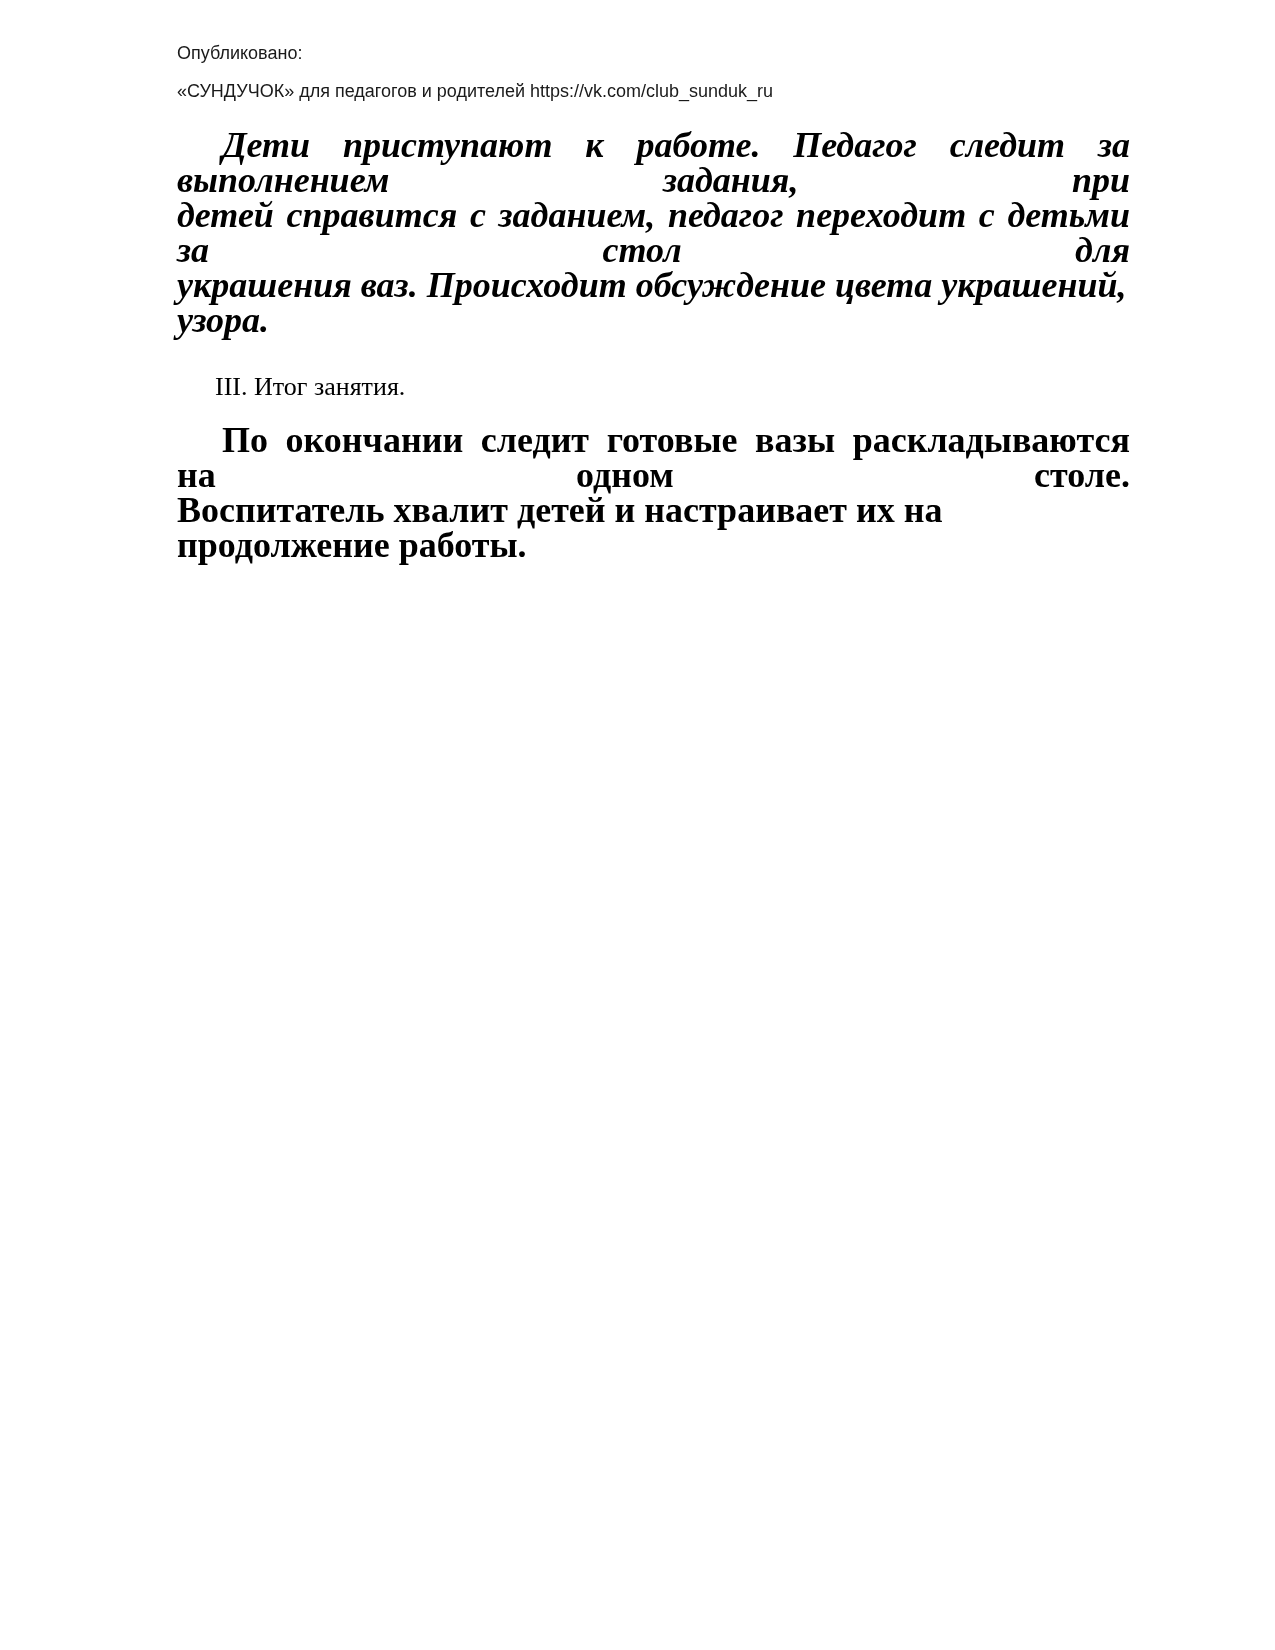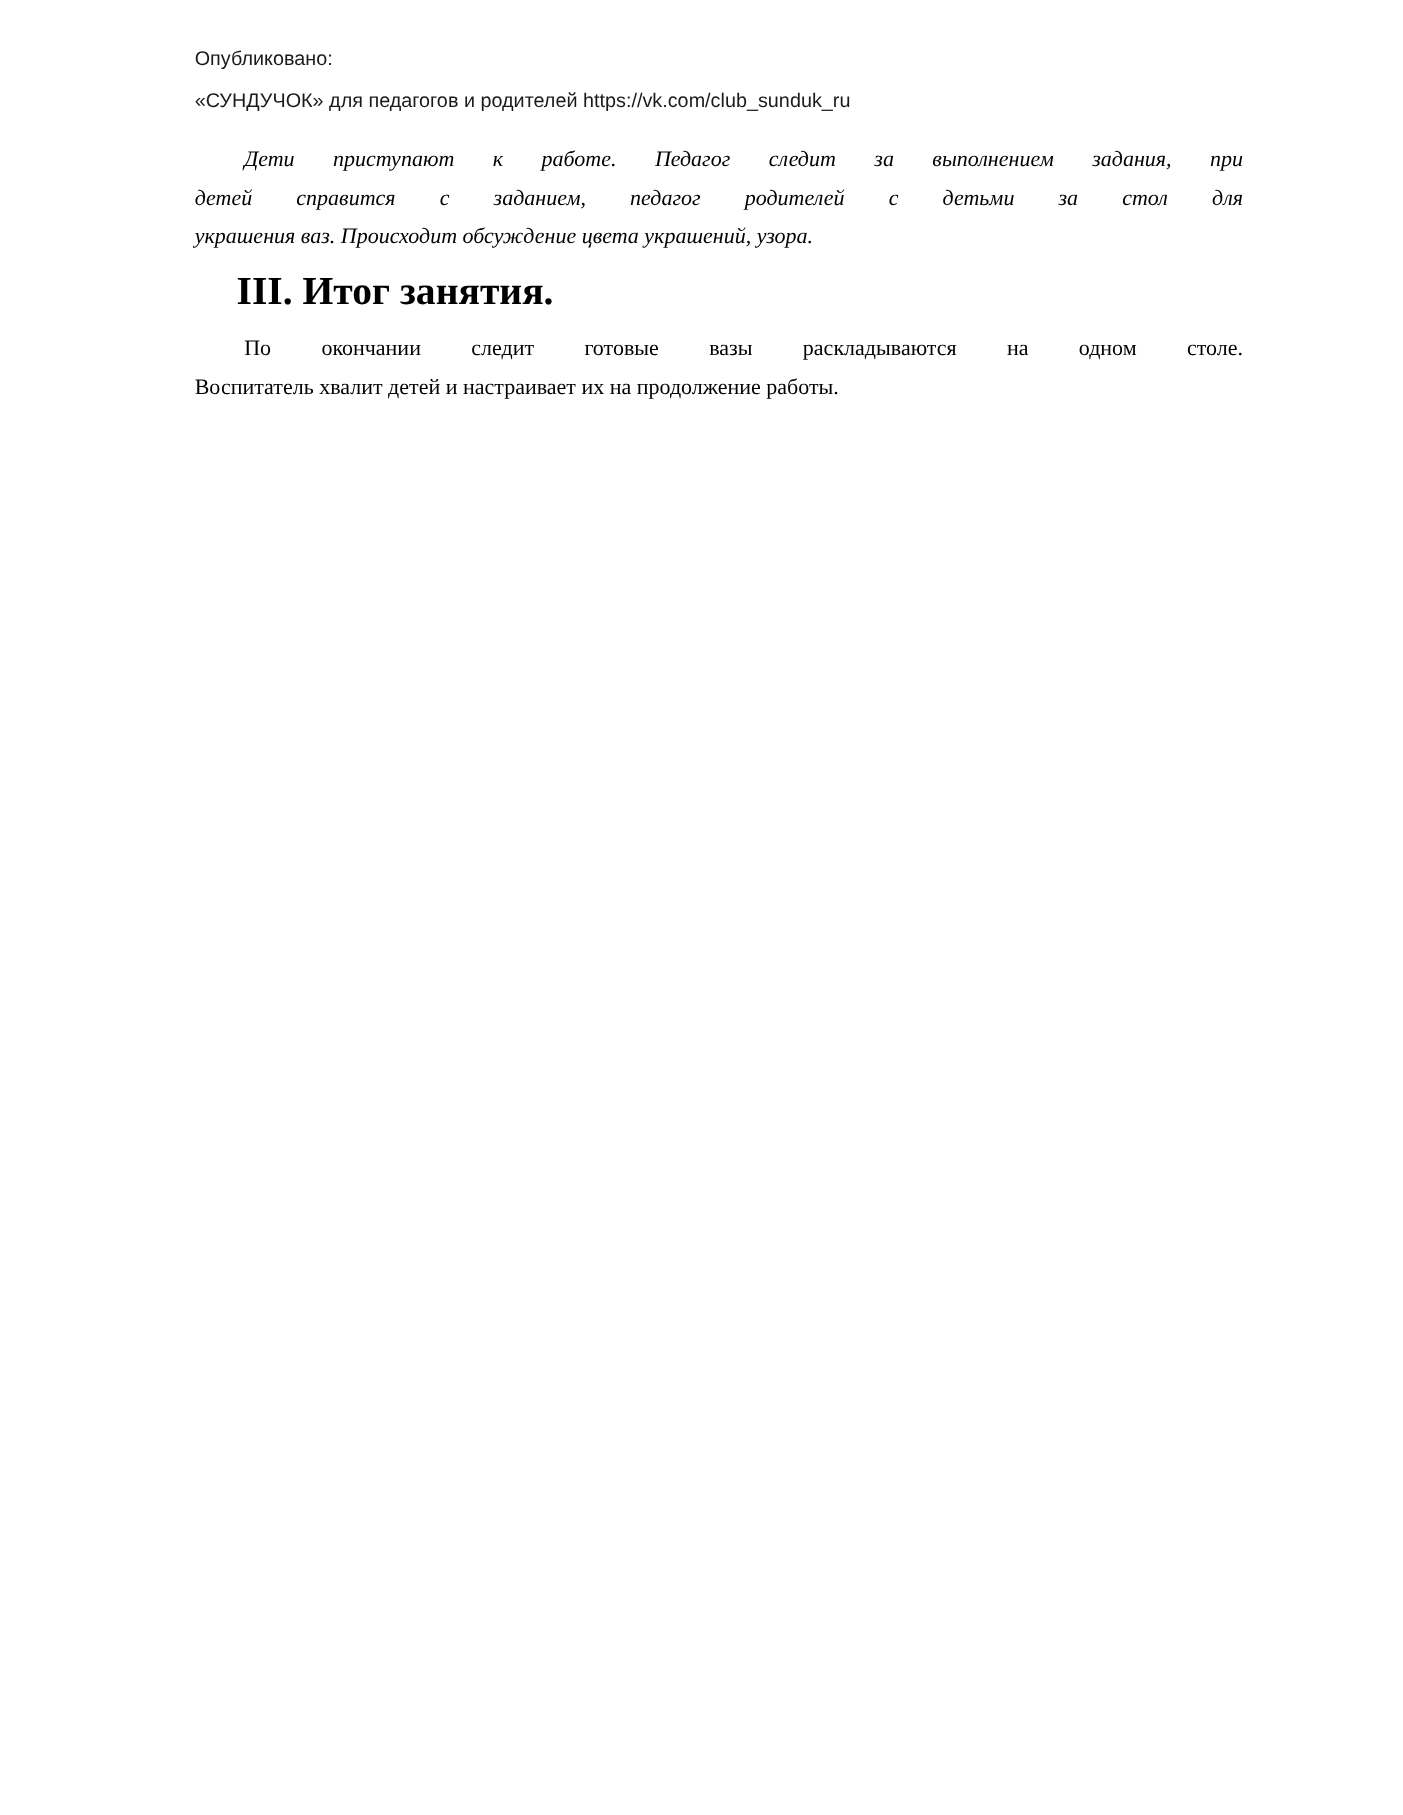--- a/index.html
+++ b/index.html
@@ -23,61 +23,62 @@
   .meta-line {
     font-family: "Liberation Sans", sans-serif;
     font-size: 18px;
     line-height: 23px;
     color: #1a1a1a;
   }
   .meta-source {
     margin-top: 15px;
   }
   .body-para {
-    font-size: 20px;
+    font-size: 36px;
     line-height: 35px;
+    font-weight: bold;
   }
   .para-italic {
     margin-top: 25px;
     font-style: italic;
   }
   .para-plain {
     margin-top: 19px;
   }
   .jline {
     text-align: justify;
     text-align-last: justify;
   }
   .lastline {
     text-align: left;
     text-align-last: left;
   }
   .indent {
     text-indent: 45px;
   }
   .section-heading {
-    margin-top: 14px;
-    font-size: 36px;
+    margin-top: 32px;
+    font-size: 26px;
     line-height: 34px;
-    font-weight: bold;
+    font-weight: normal;
     text-indent: 38px;
   }
 </style>
 </head>
 <body>
 
 <div class="doc-page">
 
   <p class="meta-line">Опубликовано:</p>
 
   <p class="meta-line meta-source">«СУНДУЧОК» для педагогов и родителей https://vk.com/club_sunduk_ru</p>
 
   <div class="body-para para-italic">
     <div class="jline indent">Дети приступают к работе. Педагог следит за выполнением задания, при</div>
-    <div class="jline">детей справится с заданием, педагог родителей с детьми за стол для</div>
+    <div class="jline">детей справится с заданием, педагог переходит с детьми за стол для</div>
     <div class="lastline">украшения ваз. Происходит обсуждение цвета украшений, узора.</div>
   </div>
 
   <h3 class="section-heading">III. Итог занятия.</h3>
 
   <div class="body-para para-plain">
     <div class="jline indent">По окончании следит готовые вазы раскладываются на одном столе.</div>
     <div class="lastline">Воспитатель хвалит детей и настраивает их на продолжение работы.</div>
   </div>
 

